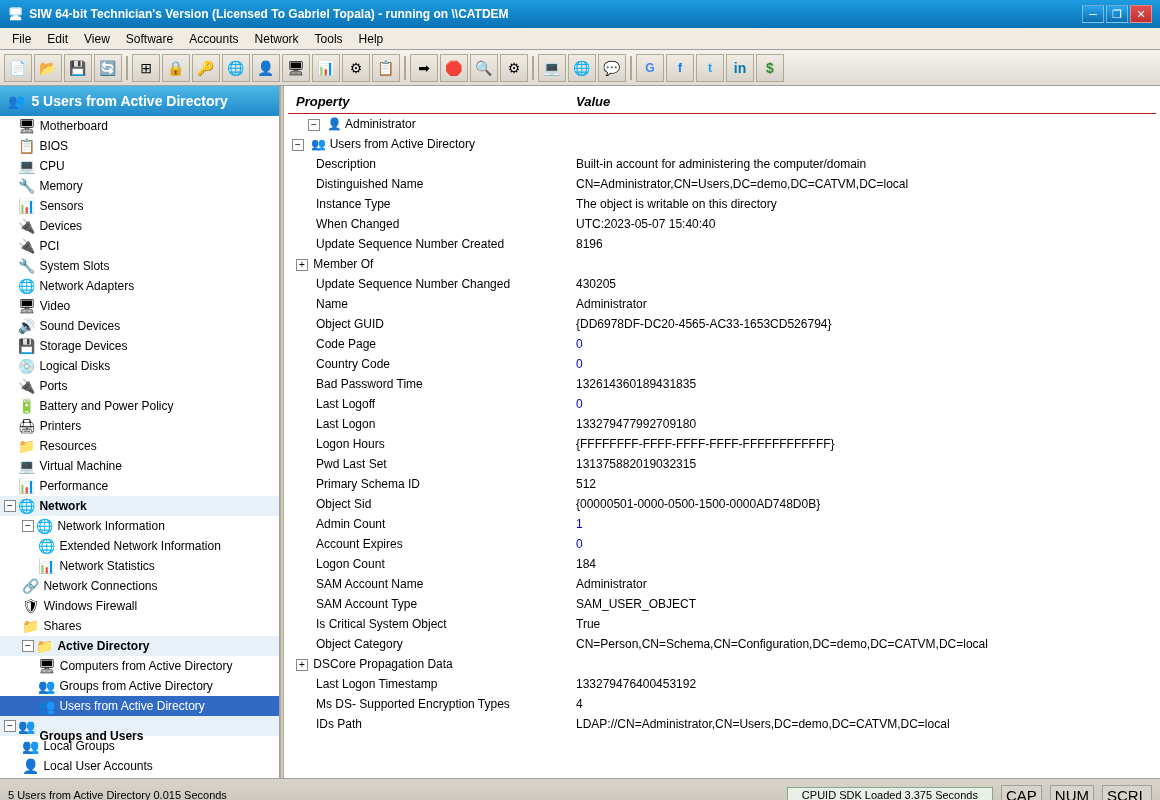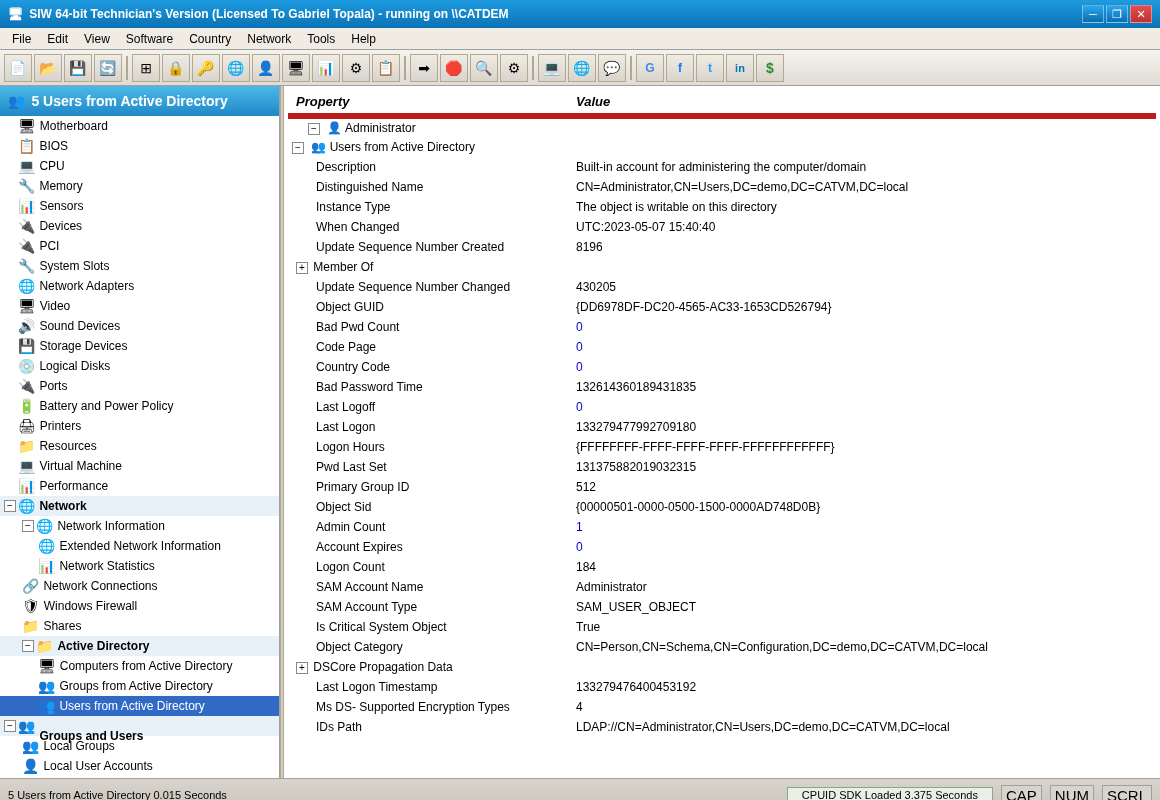--- a/index.html
+++ b/index.html
@@ -124,21 +124,21 @@
     #prop-table { width: 100%; border-collapse: collapse; }
     #prop-table thead th {
       background: white;
       padding: 4px 8px;
       text-align: left;
       font-weight: bold;
       font-style: italic;
       font-size: 13px;
       position: sticky;
       top: 0;
-      border-bottom: 6px solid #b91c1c;
+      border-bottom: 1px solid #b91c1c;
     }
     #prop-table tbody tr { height: 20px; }
     #prop-table td { padding: 1px 8px; vertical-align: middle; font-size: 12px; }
     #prop-table td:first-child { width: 280px; }
     .expand-btn { display: inline-block; width: 12px; height: 12px; border: 1px solid #888; background: white; text-align: center; line-height: 10px; font-size: 10px; margin-right: 2px; cursor: pointer; flex-shrink: 0; }
 
     
     #status-bar {
       background: linear-gradient(to bottom, #d8d4cc, #c8c4bc);
       height: 33px;
@@ -185,21 +185,21 @@
     <button>❐</button>
     <button>✕</button>
   </div>
 </div>
 
 <div id="menu-bar">
   <span>File</span>
   <span>Edit</span>
   <span>View</span>
   <span>Software</span>
-  <span>Country</span>
+  <span>Accounts</span>
   <span>Network</span>
   <span>Tools</span>
   <span>Help</span>
 </div>
 
 <div id="toolbar">
   <button class="toolbar-btn">📄</button>
   <button class="toolbar-btn">📂</button>
   <button class="toolbar-btn">💾</button>
   <button class="toolbar-btn">🔄</button>
@@ -219,21 +219,21 @@
   <button class="toolbar-btn">🔍</button>
   <button class="toolbar-btn">⚙</button>
   <div class="toolbar-separator"></div>
   <button class="toolbar-btn">💻</button>
   <button class="toolbar-btn">🌐</button>
   <button class="toolbar-btn">💬</button>
   <div class="toolbar-separator"></div>
   <button class="toolbar-btn" style="font-weight:bold;color:#4285F4;font-size:12px;">G</button>
   <button class="toolbar-btn" style="font-weight:bold;color:#1877F2;font-size:12px;">f</button>
   <button class="toolbar-btn" style="font-weight:bold;color:#1DA1F2;font-size:12px;">t</button>
-  <button class="toolbar-btn" style="font-weight:bold;color:#0077B5;font-size:11px;">in</button>
+  <button class="toolbar-btn" style="font-weight:bold;color:#0077B5;font-size:14px;">in</button>
   <button class="toolbar-btn" style="font-weight:bold;color:#2c8c2c;">$</button>
 </div>
 
 <div id="main">
 
   <div id="left-panel">
     <div id="panel-header">
       <span>👥</span>
       <span>5 Users from Active Directory</span>
     </div>
@@ -434,28 +434,28 @@
             </tr>
             <tr>
               <td><span style="display:inline-block;width:12px;height:12px;border:1px solid #888;background:white;text-align:center;line-height:10px;font-size:10px;margin-right:2px;cursor:pointer;">+</span> Member Of</td>
               <td></td>
             </tr>
             <tr>
               <td style="padding-left: 28px;">Update Sequence Number Changed</td>
               <td>430205</td>
             </tr>
             <tr>
+              <td style="padding-left: 28px;">Name</td>
+              <td>Administrator</td>
+            </tr>
+            <tr>
               <td style="padding-left: 28px;">Object GUID</td>
               <td>{DD6978DF-DC20-4565-AC33-1653CD526794}</td>
             </tr>
             <tr>
-              <td style="padding-left: 28px;">Bad Pwd Count</td>
-              <td style="color: rgb(0, 0, 204);">0</td>
-            </tr>
-            <tr>
               <td style="padding-left: 28px;">Code Page</td>
               <td style="color: rgb(0, 0, 204);">0</td>
             </tr>
             <tr>
               <td style="padding-left: 28px;">Country Code</td>
               <td style="color: rgb(0, 0, 204);">0</td>
             </tr>
             <tr>
               <td style="padding-left: 28px; margin-top: 8px;">Bad Password Time</td>
               <td>132614360189431835</td>
@@ -470,21 +470,21 @@
             </tr>
             <tr>
               <td style="padding-left: 28px;">Logon Hours</td>
               <td>{FFFFFFFF-FFFF-FFFF-FFFF-FFFFFFFFFFFF}</td>
             </tr>
             <tr>
               <td style="padding-left: 28px;">Pwd Last Set</td>
               <td>131375882019032315</td>
             </tr>
             <tr>
-              <td style="padding-left: 28px;">Primary Group ID</td>
+              <td style="padding-left: 28px;">Primary Schema ID</td>
               <td>512</td>
             </tr>
             <tr>
               <td style="padding-left: 28px;">Object Sid</td>
               <td>{00000501-0000-0500-1500-0000AD748D0B}</td>
             </tr>
             <tr>
               <td style="padding-left: 28px;">Admin Count</td>
               <td style="color: rgb(0, 0, 204);">1</td>
             </tr>

